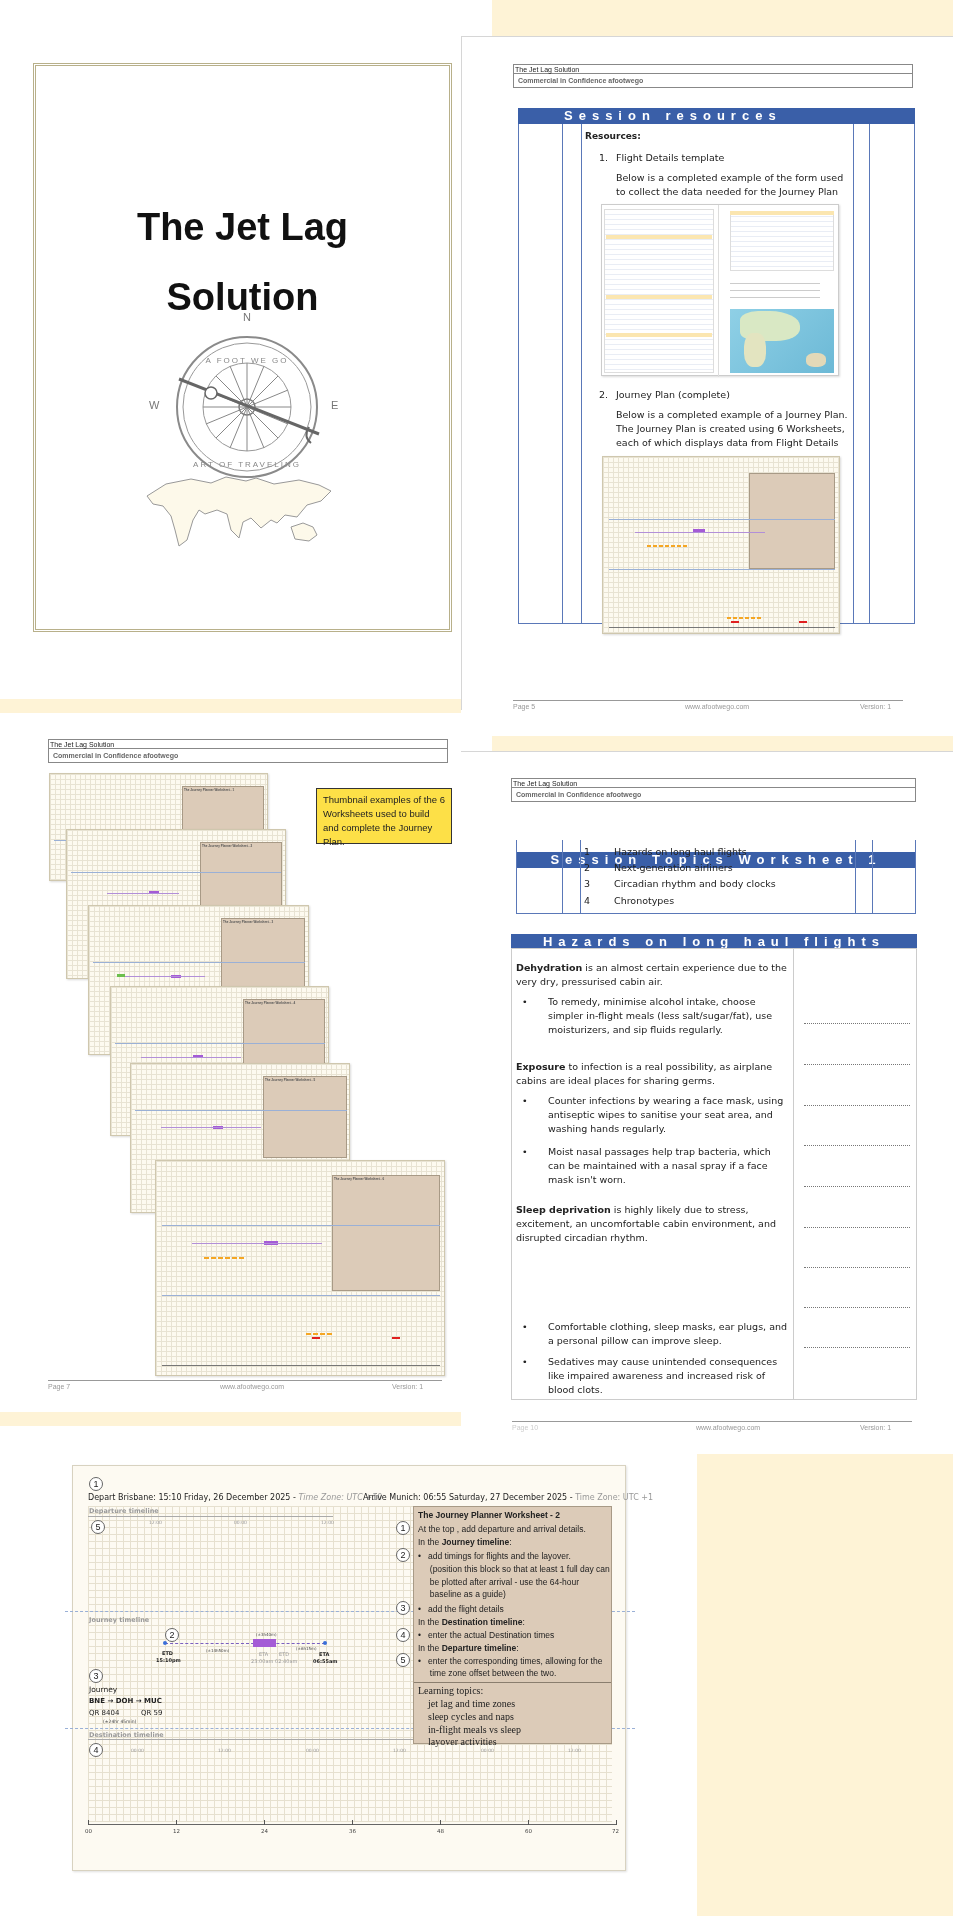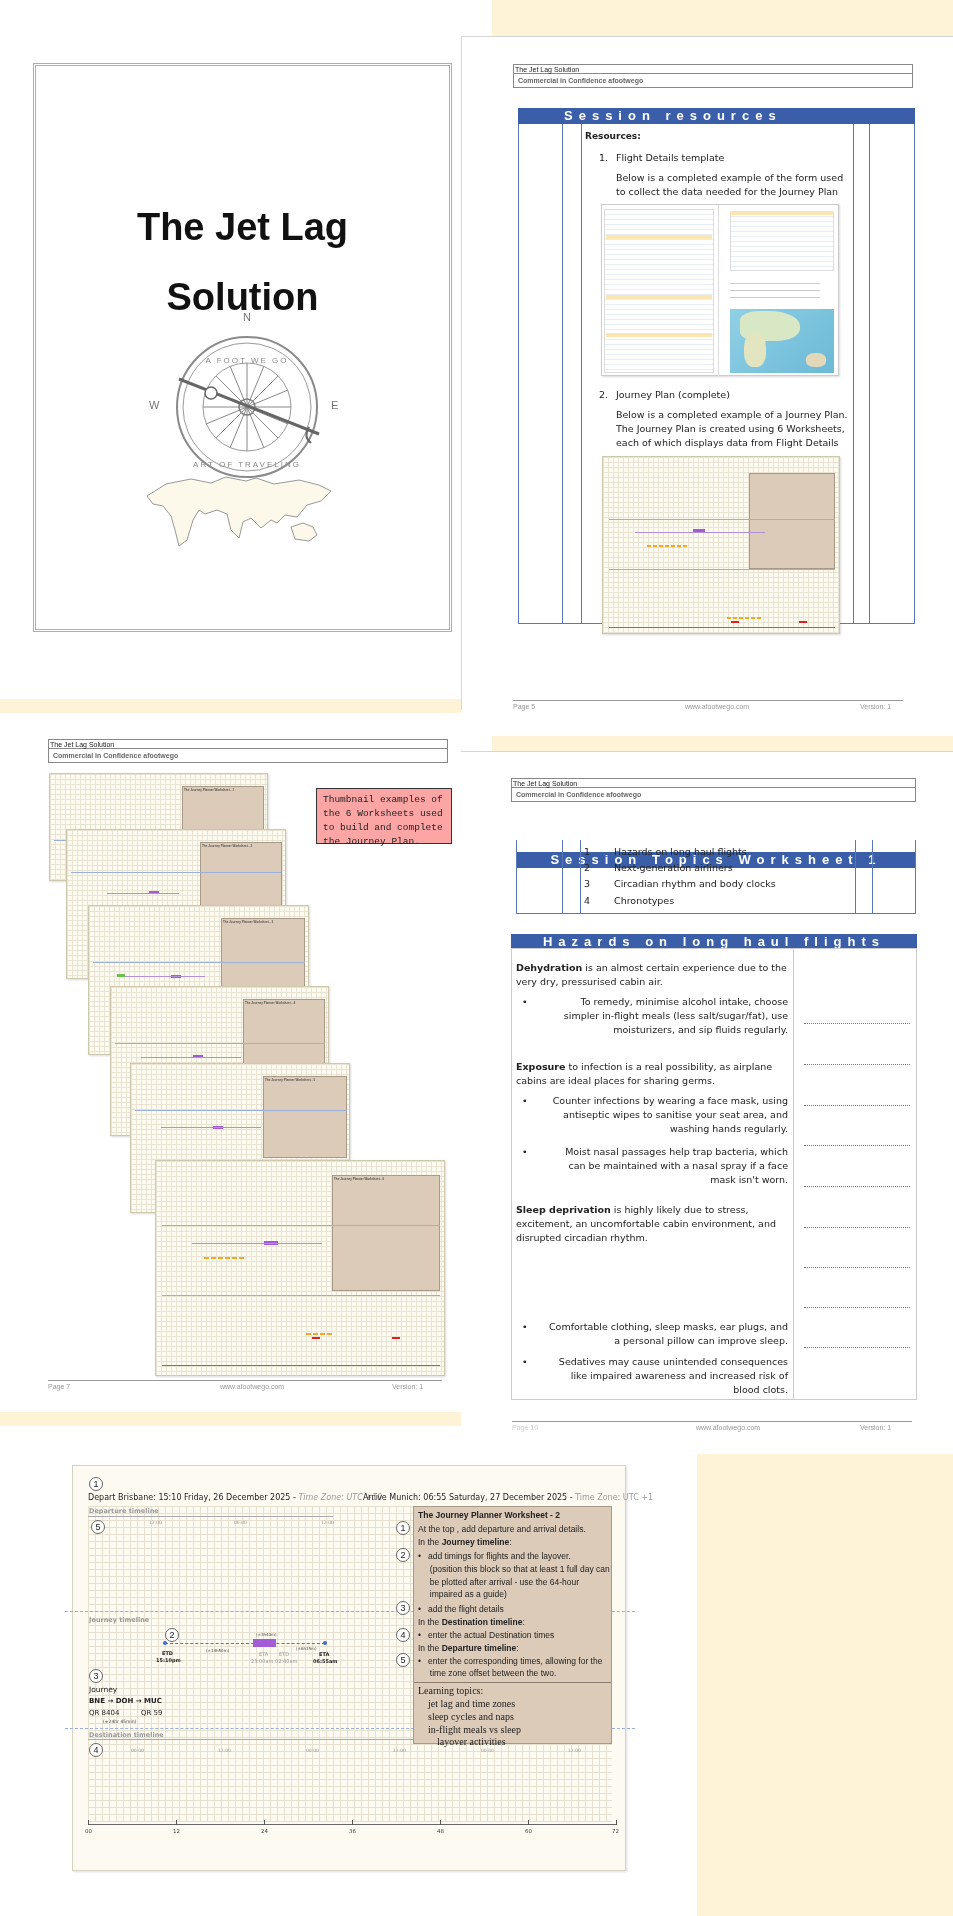--- a/index.html
+++ b/index.html
@@ -29,28 +29,28 @@
   .footer span { position: absolute; top: 2px; }
 
   
   .ws { position: absolute; background: #fdfaf0; border: 1px solid #cfc7ae; overflow: hidden;
         background-image: linear-gradient(#e8e3d3 1px, transparent 1px), linear-gradient(90deg, #e8e3d3 1px, transparent 1px);
         background-size: 5px 5px; box-shadow: 1px 1px 2px rgba(0,0,0,.15); }
   .ws .panel { position: absolute; background: #dccbb8; border: 1px solid #a89a86; }
   .ws .hline { position: absolute; height: 1px; background: #9ab0d6; }
   .ws .tinytxt { position: absolute; font-size: 3px; color: #555; white-space: nowrap; }
 
-  .thumb-caption { position: absolute; left: 316px; top: 788px; width: 136px; height: 56px; border: 1px solid #333; padding: 4px 6px; font-family: Liberation Mono, monospace; font-size: 9.5px; line-height: 14px; color: #222; background: #fca5a5; }
+  .thumb-caption { position: absolute; left: 316px; top: 788px; width: 136px; height: 56px; border: 1px solid #333; padding: 4px 6px; font-family: Liberation Sans, sans-serif; font-size: 9.5px; line-height: 14px; color: #222; background: #fde047; }
 
   
   .haz-box { position: absolute; left: 511px; top: 948px; width: 406px; height: 452px; border: 1px solid #ccc; }
   .haz-divider { position: absolute; left: 281px; top: 0; bottom: 0; width: 1px; background: #ccc; }
   .dotline { position: absolute; left: 292px; width: 106px; border-top: 1px dotted #777; }
   .para { position: absolute; left: 4px; width: 272px; font-family: "DejaVu Sans", sans-serif; font-size: 9.5px; line-height: 14px; color: #222; }
-  .bullet { position: absolute; left: 6px; width: 270px; font-family: "DejaVu Sans", sans-serif; font-size: 9.5px; line-height: 14px; color: #222; padding-left: 30px; text-align: right; }
+  .bullet { position: absolute; left: 6px; width: 270px; font-family: "DejaVu Sans", sans-serif; font-size: 9.5px; line-height: 14px; color: #222; padding-left: 30px; }
   .bullet::before { content: "•"; position: absolute; left: 4px; }
 
   
   .big-ws { position: absolute; left: 72px; top: 1465px; width: 554px; height: 406px; background: #fdfaf2; border: 1px solid #d8d2c0; box-shadow: 1px 1px 2px rgba(0,0,0,.12); }
   .grid-area { position: absolute; left: 15px; top: 40px; width: 524px; height: 316px;
     background-image: linear-gradient(#e6e0cf 1px, transparent 1px), linear-gradient(90deg, #e6e0cf 1px, transparent 1px);
     background-size: 7px 7px; }
   .circ { position: absolute; width: 14px; height: 14px; border: 1px solid #666; border-radius: 50%; background: #fff; font-family: "Liberation Sans", sans-serif; font-size: 9px; text-align: center; line-height: 12px; color: #222; }
   .lbl { position: absolute; font-family: "DejaVu Sans", sans-serif; white-space: nowrap; }
   .ws2-panel { position: absolute; left: 340px; top: 40px; width: 199px; height: 238px; background: #dccbb8; border: 1px solid #a89a86; font-family: "Liberation Sans", sans-serif; font-size: 8.5px; color: #222; }
@@ -348,33 +348,33 @@
   <div class="lbl" style="left:452px; top:362px; font-size:5.5px; color:#444;">60</div>
   <div class="lbl" style="left:539px; top:362px; font-size:5.5px; color:#444;">72</div>
 
   <div class="ws2-panel">
     <div class="ln" style="top:3px; font-weight:bold;">The Journey Planner Worksheet - 2</div>
     <div class="ln" style="top:17px;">At the top , add departure and arrival details.</div>
     <div class="ln" style="top:30px;"><span>In the </span><b>Journey timeline</b><span>:</span></div>
     <div class="ln" style="top:44px; white-space:pre;">•   add timings for flights and the layover.</div>
     <div class="ln" style="top:57px; white-space:pre;">     (position this block so that at least 1 full day can</div>
     <div class="ln" style="top:70px; white-space:pre;">     be plotted after arrival - use the 64-hour</div>
-    <div class="ln" style="top:82px; white-space:pre;">     impaired as a guide)</div>
+    <div class="ln" style="top:82px; white-space:pre;">     baseline as a guide)</div>
     <div class="ln" style="top:97px; white-space:pre;">•   add the flight details</div>
     <div class="ln" style="top:110px;"><span>In the </span><b>Destination timeline</b><span>:</span></div>
     <div class="ln" style="top:123px; white-space:pre;">•   enter the actual Destination times</div>
     <div class="ln" style="top:136px;"><span>In the </span><b>Departure timeline</b><span>:</span></div>
     <div class="ln" style="top:149px; white-space:pre;">•   enter the corresponding times, allowing for the</div>
     <div class="ln" style="top:161px; white-space:pre;">     time zone offset between the two.</div>
     <div style="position:absolute; left:0; right:0; top:175px; height:1px; background:#8a7e6e;"></div>
     <div class="ln serif" style="top:178px;">Learning topics:</div>
     <div class="ln serif" style="top:191px; left:14px;">jet lag and time zones</div>
     <div class="ln serif" style="top:204px; left:14px;">sleep cycles and naps</div>
     <div class="ln serif" style="top:217px; left:14px;">in-flight meals vs sleep</div>
-    <div class="ln serif" style="top:229px; left:14px;margin-left:9px;">layover activities</div>
+    <div class="ln serif" style="top:229px; left:14px;">layover activities</div>
   </div>
 
   <div class="circ" style="left:323px; top:55px;">1</div>
   <div class="circ" style="left:323px; top:82px;">2</div>
   <div class="circ" style="left:323px; top:135px;">3</div>
   <div class="circ" style="left:323px; top:162px;">4</div>
   <div class="circ" style="left:323px; top:187px;">5</div>
 </div>
 
 </body></html>

